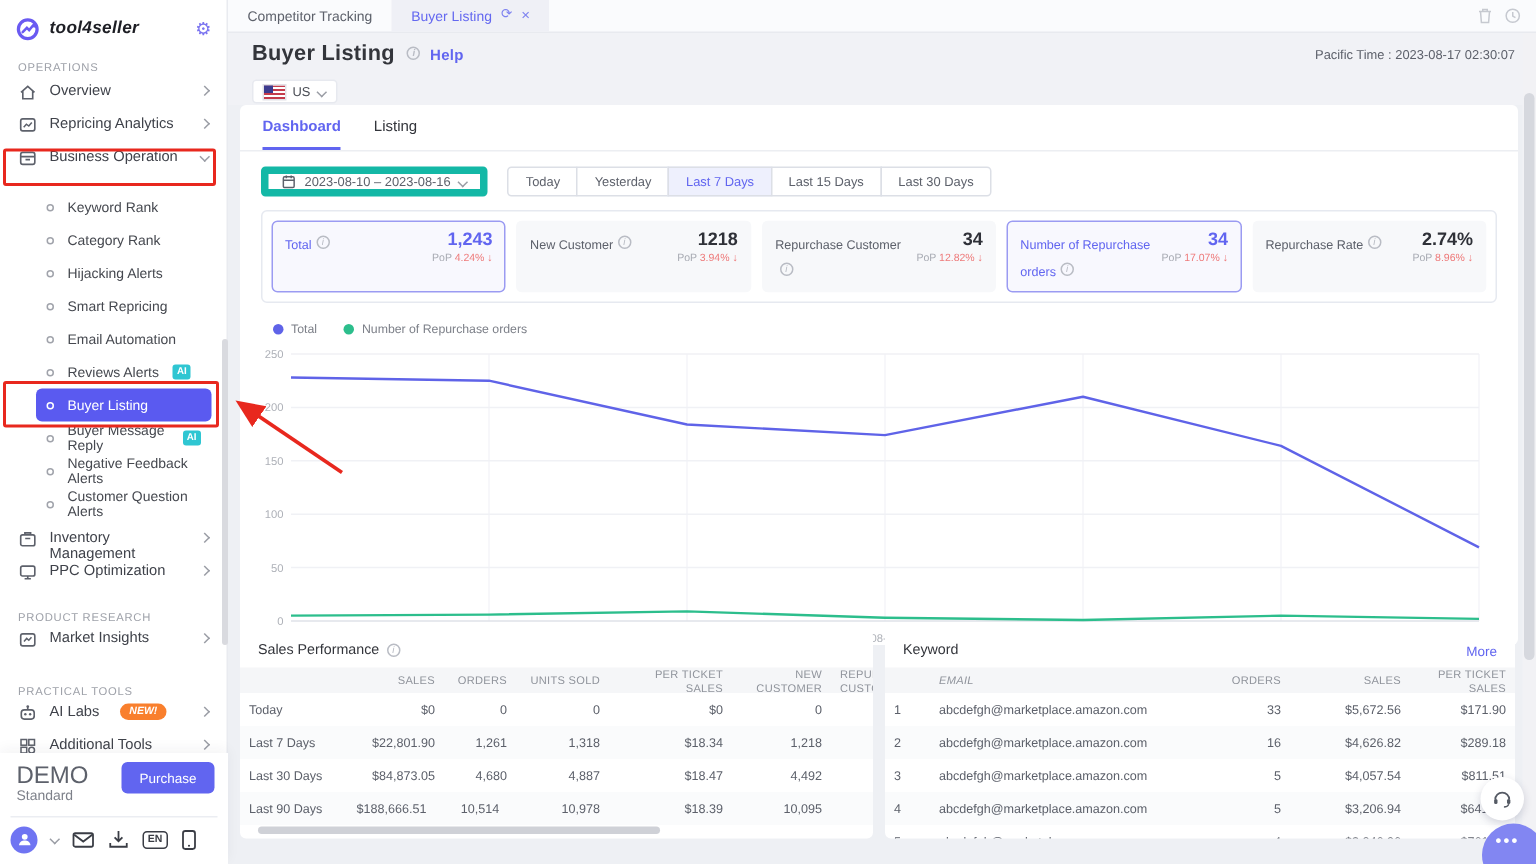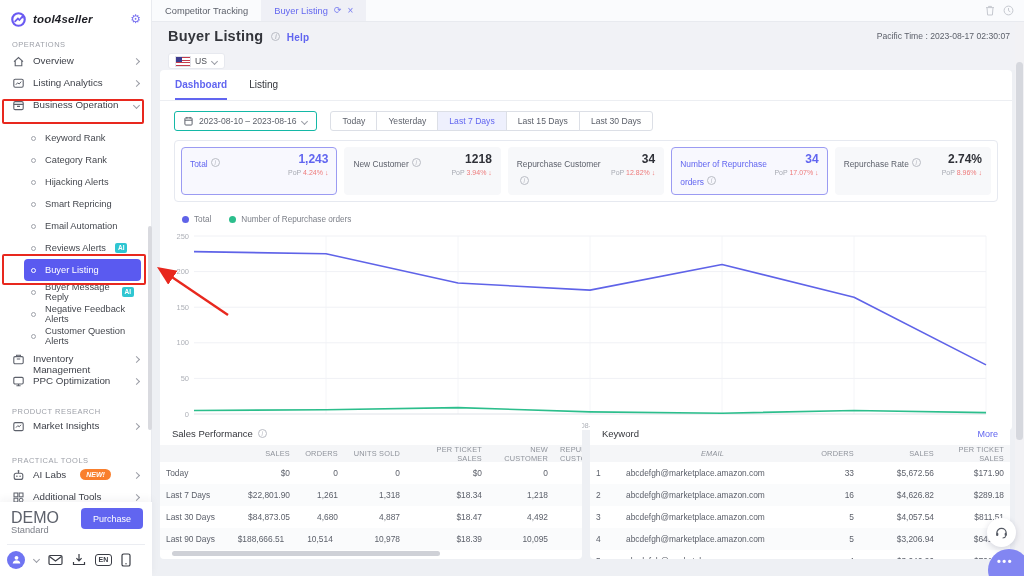--- a/index.html
+++ b/index.html
@@ -52,21 +52,21 @@
   .flag{position:relative;width:14px;height:9px;background:repeating-linear-gradient(180deg,#c43c4c 0 1.3px,#fff 1.3px 2.6px);outline:1px solid #e2e2e8}
   .flag::after{content:"";position:absolute;left:0;top:0;width:6px;height:5px;background:#3c3b8e}
   .ptime{position:absolute;right:14px;top:9px;font-size:8.6px;color:#5d616b}
 
   
   #main-card{position:absolute;left:160px;top:70px;width:852px;height:360px;background:#fff;border-radius:4px}
   .vtabs{display:flex;gap:22px;padding:9px 15px 0;border-bottom:1px solid #eceef2}
   .vtab{font-size:10px;color:#33353b;padding-bottom:8px;cursor:pointer}
   .vtab.active{color:#6165f0;border-bottom:2px solid #6165f0;font-weight:bold}
   .controls{display:flex;align-items:center;margin:10px 14px 0}
-  .date-box{display:flex;align-items:center;gap:6px;height:20px;border:1px solid #14b8a6;border-radius:3px;padding:0 9px;font-size:8.6px;color:#5d616b;cursor:pointer}
+  .date-box{display:flex;align-items:center;gap:6px;height:20px;border:5px solid #14b8a6;border-radius:3px;padding:0 9px;font-size:8.6px;color:#5d616b;cursor:pointer}
   .qf-group{display:flex;margin-left:13px}
   .qf{height:20px;display:flex;align-items:center;padding:0 11px;border:1px solid #dcdfe6;margin-left:-1px;background:#fff;font-size:8.6px;color:#5d616b;cursor:pointer}
   .qf:first-child{border-radius:3px 0 0 3px;margin-left:0}
   .qf:last-child{border-radius:0 3px 3px 0}
   .qf.active{color:#6165f0;background:#eef0fd}
   #stat-box{margin:9px 14px 0;border:1px solid #e6e9f0;border-radius:4px;padding:6px;display:flex;gap:7px}
   .stat{flex:1 1 0;background:#f7f8fa;border:1px solid transparent;border-radius:4px;padding:5px 8px;display:flex;justify-content:space-between;cursor:pointer}
   .stat.selected{background:#f8f8fe;border-color:#9b9bf2}
   .stat-label{font-size:8.4px;color:#5d616b;max-width:92px;line-height:1.3}
   .stat.selected .stat-label{color:#6165f0}
@@ -132,21 +132,21 @@
       <span>Overview</span>
       <span class="si-arrow"><i class="chev chev-r"></i></span>
     </div>
     <div class="side-item">
       <span class="si-icon">
           <svg width="13" height="13" viewBox="0 0 13 13">
             <rect x="1.8" y="2.2" width="9.4" height="8" rx="1.4" fill="none" stroke="currentColor" stroke-width="1.1"></rect>
             <path d="M3.8 7.8 L5.6 5.8 L7.2 7 L9.2 4.6" fill="none" stroke="currentColor" stroke-width="1"></path>
           </svg>
         </span>
-      <span>Listing Analytics</span>
+      <span>Repricing Analytics</span>
       <span class="si-arrow"><i class="chev chev-r"></i></span>
     </div>
     <div class="side-item">
       <span class="si-icon">
           <svg width="13" height="13" viewBox="0 0 13 13">
             <rect x="1.8" y="2.6" width="9.4" height="8" rx="1.4" fill="none" stroke="currentColor" stroke-width="1.1"></rect>
             <path d="M1.8 5.4 H11.2 M5 7.4 H8" fill="none" stroke="currentColor" stroke-width="1.1"></path>
           </svg>
         </span>
       <span>Business Operation</span>
@@ -493,21 +493,21 @@
     <div class="h-scroll"></div>
   </div>
 
   <div class="bcard" id="customer-card">
     <div class="bc-title">
       <span>Keyword</span>
       <span class="more-lnk">More</span>
     </div>
     <div class="thead" id="customer-head">
         <span class="tcell" style="width: 30px; text-align: left;"></span>
-        <span class="tcell" style="width: 185px; text-align: center; font-style: italic;">EMAIL</span>
+        <span class="tcell" style="width: 185px; text-align: left; font-style: italic;">EMAIL</span>
         <span class="tcell" style="width: 55px; text-align: right;">ORDERS</span>
         <span class="tcell" style="width: 80px; text-align: right;">SALES</span>
         <span class="tcell" style="width: 70px; text-align: right;">PER TICKET SALES</span>
       </div>
     <div id="customer-body">
         <div class="trow">
           <span class="tcell" style="width: 30px; text-align: left;">1</span>
           <span class="tcell" style="width: 185px; text-align: left;">abcdefgh@marketplace.amazon.com</span>
           <span class="tcell" style="width: 55px; text-align: right;">33</span>
           <span class="tcell" style="width: 80px; text-align: right;">$5,672.56</span>

